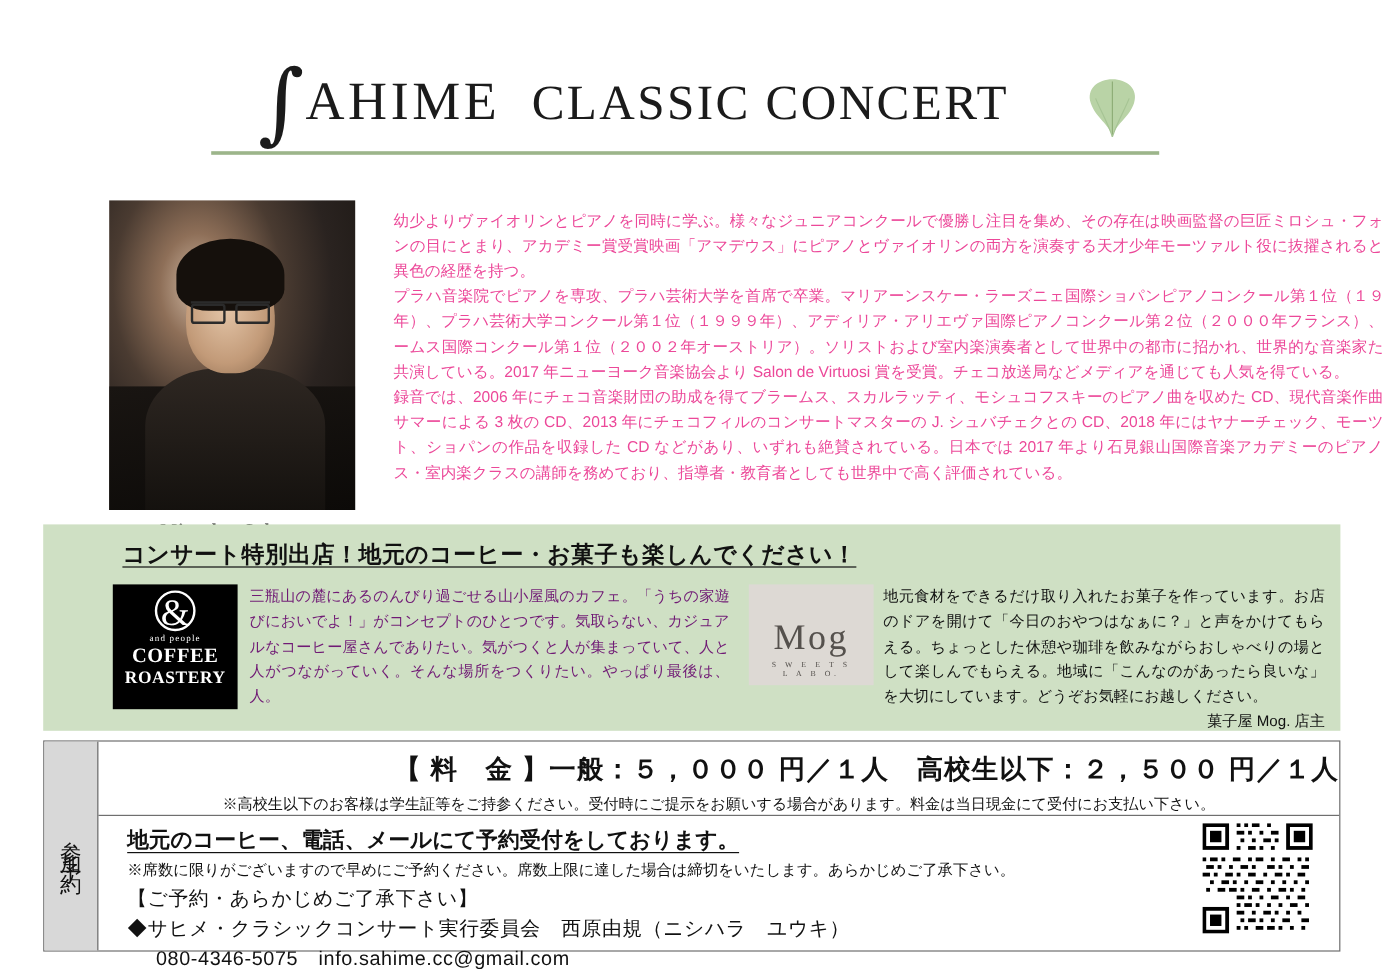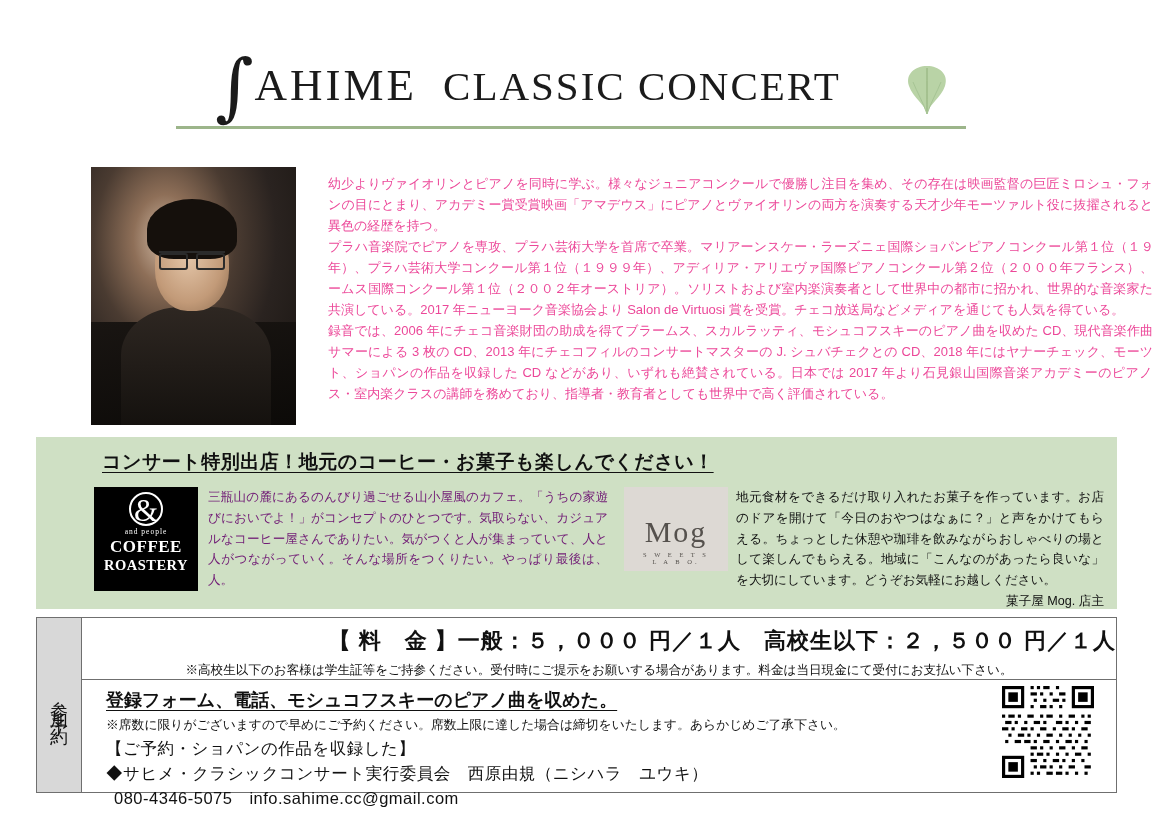--- a/index.html
+++ b/index.html
@@ -348,21 +348,21 @@
   }
   .reserve-contact {
     font-size: 16.5px;
     margin-top: 3px;
     color: #111;
     letter-spacing: 0.5px;
   }
   .reserve-phone {
     font-size: 16.5px;
     margin-top: 3px;
-    margin-left: 8px;
+    margin-left: 24px;
     color: #111;
     letter-spacing: 0.5px;
   }
   .qr {
     position: absolute;
     right: 22px;
     top: 6px;
     width: 92px;
     height: 92px;
   }
@@ -426,23 +426,23 @@
 <div class="bottom">
   <div class="bottom-label">
     <span>参加予約</span>
   </div>
   <div class="bottom-right">
     <div class="fee-row">
       <div class="fee-line">【 料　金 】一般：５，０００ 円／１人　高校生以下：２，５００ 円／１人</div>
       <div class="fee-note">※高校生以下のお客様は学生証等をご持参ください。受付時にご提示をお願いする場合があります。料金は当日現金にて受付にお支払い下さい。</div>
     </div>
     <div class="reserve">
-      <div class="reserve-title">登録フォーム、電話、モシュコフスキーのピアノ曲を収めた。</div>
+      <div class="reserve-title">地元のコーヒー、電話、メールにて予約受付をしております。</div>
       <div class="reserve-note">※席数に限りがございますので早めにご予約ください。席数上限に達した場合は締切をいたします。あらかじめご了承下さい。</div>
-      <div class="reserve-line">【ご予約・ショパンの作品を収録した】</div>
+      <div class="reserve-line">【ご予約・あらかじめご了承下さい】</div>
       <div class="reserve-contact">◆サヒメ・クラシックコンサート実行委員会　西原由規（ニシハラ　ユウキ）</div>
       <div class="reserve-phone">080-4346-5075　info.sahime.cc@gmail.com</div>
       <svg class="qr" viewBox="0 0 29 29">
         <rect width="29" height="29" fill="#fff"></rect>
         <g fill="#000">
           <rect x="0" y="0" width="7" height="7"></rect>
             <rect x="1" y="1" width="5" height="5" fill="#fff"></rect>
             <rect x="2" y="2" width="3" height="3"></rect>
           <rect x="22" y="0" width="7" height="7"></rect>
             <rect x="23" y="1" width="5" height="5" fill="#fff"></rect>

